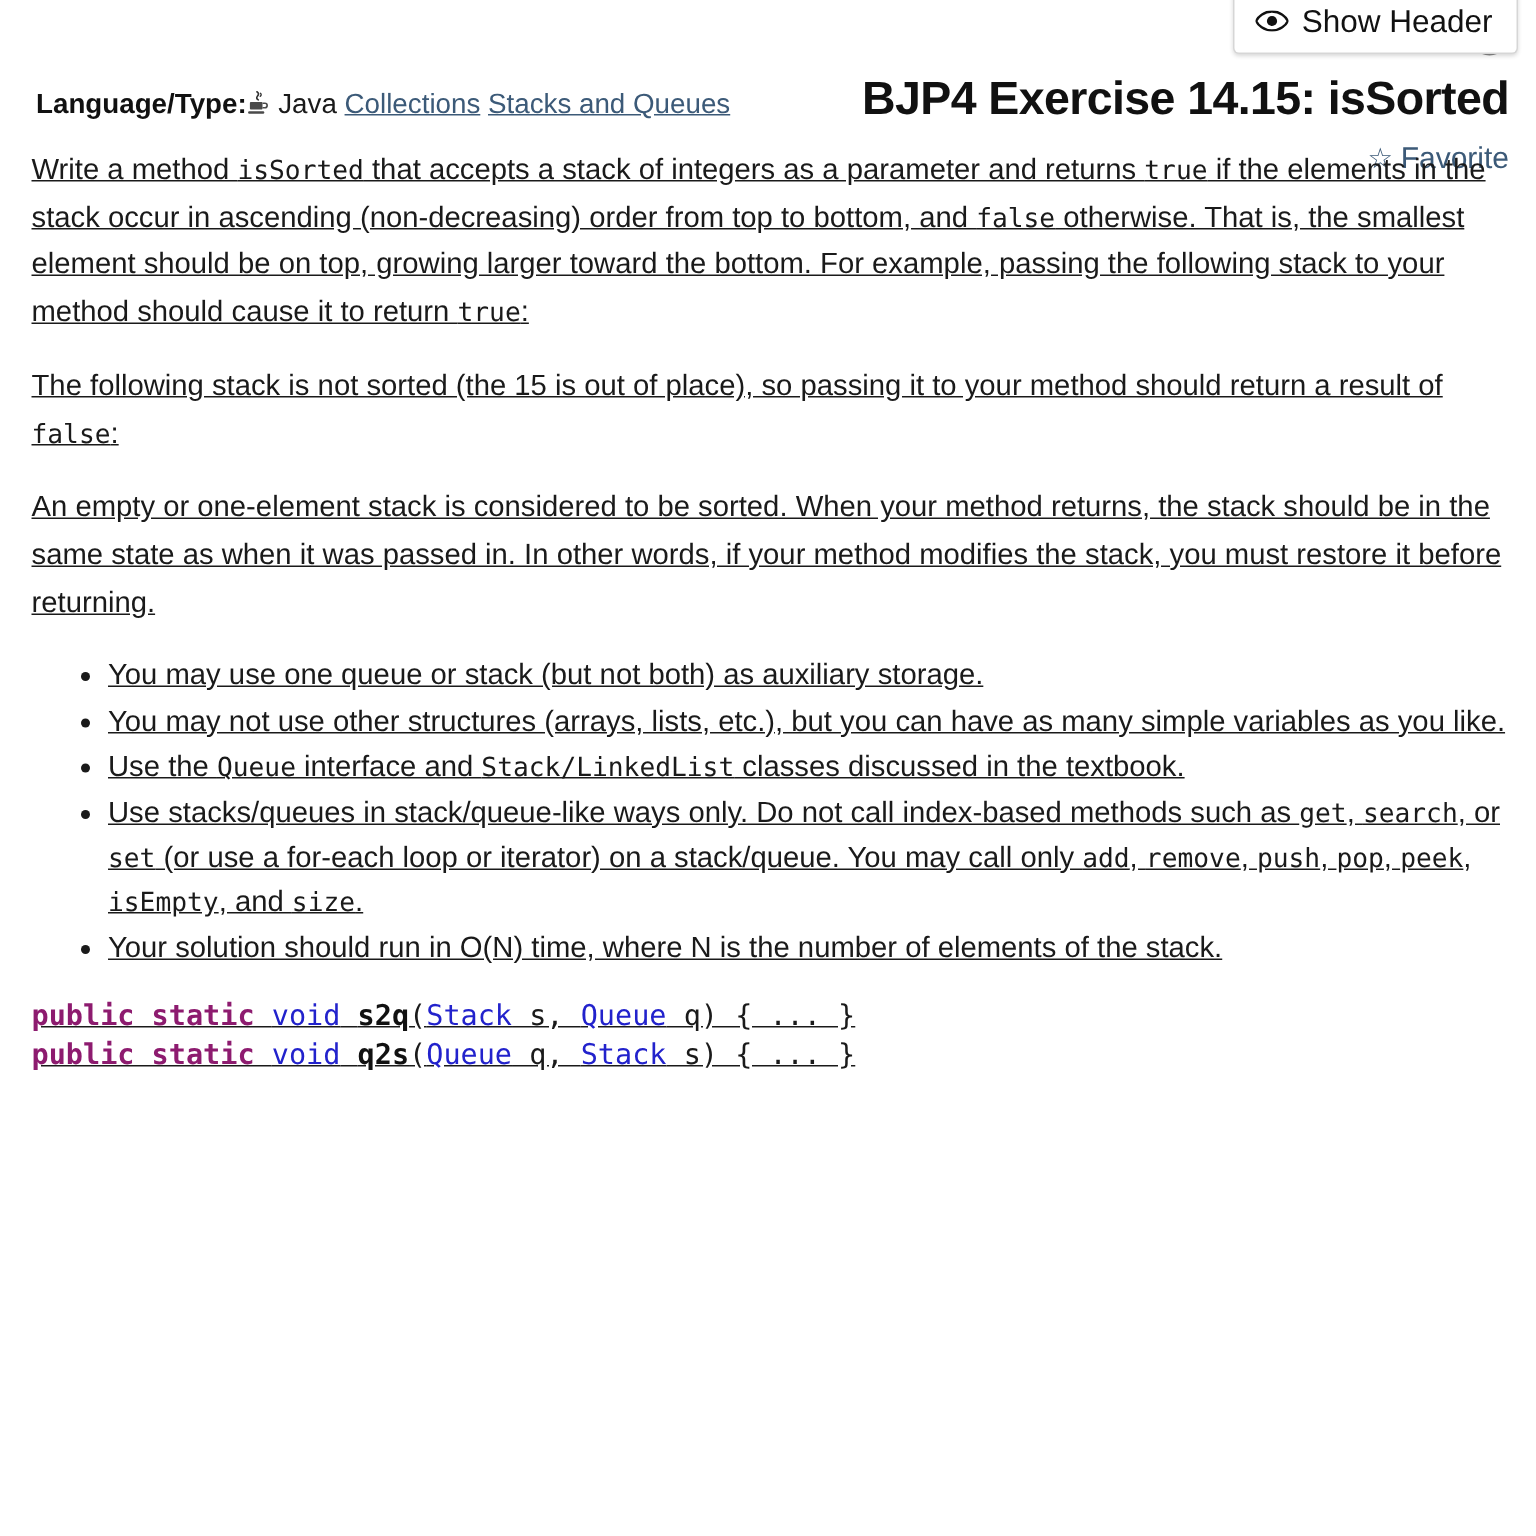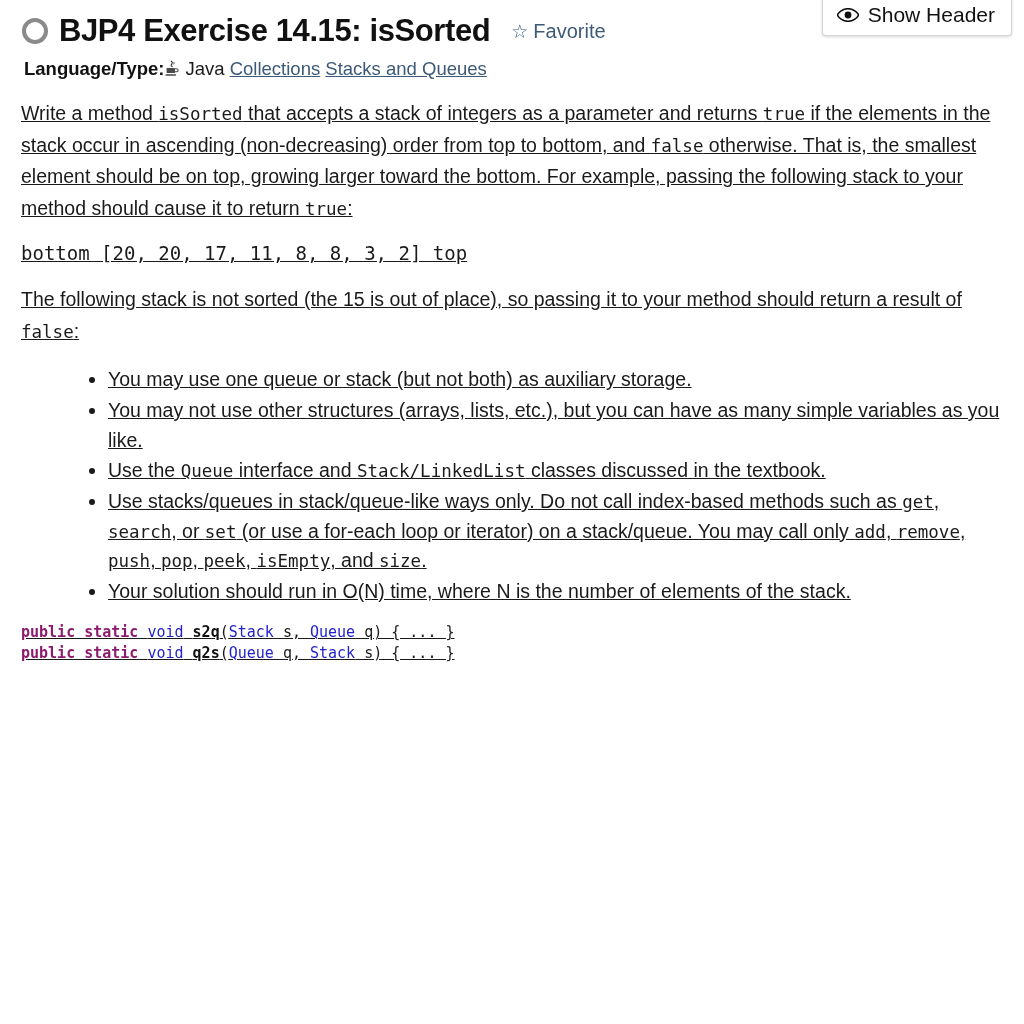--- a/index.html
+++ b/index.html
@@ -47,24 +47,25 @@
 
   
   .page {
     padding: 0 18px 0 20px;
     box-sizing: border-box;
     width: 1024px;
   }
 
   .title-row {
     display: flex;
-    align-items: center;
+    align-items: flex-end;
     gap: 11px;
     margin-top: 11px;
     height: 40px;
+    flex-direction: column;
   }
   .status-ring {
     width: 26px;
     height: 26px;
     border-radius: 50%;
     border: 4px solid #8a8a8a;
     box-sizing: border-box;
     flex: 0 0 auto;
     margin-left: 2px;
   }
@@ -132,27 +133,26 @@
   }
   ul.rules {
     margin: 0 0 16px 0;
     padding-left: 52px;
   }
   ul.rules li {
     font-size: 19.5px;
     line-height: 1.52;
     margin-bottom: 1px;
     color: #1a1a1a;
-    margin-left: 36px;
   }
 
   
   pre.codeblock {
     font-family: "DejaVu Sans Mono", "Liberation Mono", monospace;
-    font-size: 15px;
+    font-size: 19px;
     line-height: 1.38;
     margin: 12px 0 0 1px;
     white-space: pre;
   }
   .kw    { color: #8d1b6f; font-weight: bold; }
   .type  { color: #2222cc; }
   .ret   { color: #2222cc; }
   .fn    { color: #111111; font-weight: bold; }
   .plain { color: #1a1a1a; }
 </style>
@@ -198,25 +198,25 @@
         <span class="tag-link">Stacks and Queues</span>
       </td>
     </tr>
   </tbody>
     </table>
 
   <div class="prose">
 
     <p><span>Write a method </span><code>isSorted</code><span> that accepts a stack of integers as a parameter and returns </span><code>true</code><span> if the elements in the stack occur in ascending (non-decreasing) order from top to bottom, and </span><code>false</code><span> otherwise. That is, the smallest element should be on top, growing larger toward the bottom. For example, passing the following stack to your method should cause it to return </span><code>true</code><span>:</span></p>
 
-    <pre class="stack-line">bottom [20, 20, 17, 11, 8, 8, 3, 2] top</pre>
 
     <p><span>The following stack is not sorted (the 15 is out of place), so passing it to your method should return a result of </span><code>false</code><span>:</span></p>
 
 
+    <p>An empty or one-element stack is considered to be sorted. When your method returns, the stack should be in the same state as when it was passed in. In other words, if your method modifies the stack, you must restore it before returning.</p>
 
 
     <ul class="rules" id="rules-list">
         <li><span>You may use one queue or stack (but not both) as auxiliary storage.</span></li>
         <li><span>You may not use other structures (arrays, lists, etc.), but you can have as many simple variables as you like.</span></li>
         <li><span>Use the </span><code>Queue</code><span> interface and </span><code>Stack/LinkedList</code><span> classes discussed in the textbook.</span></li>
         <li><span>Use stacks/queues in stack/queue-like ways only. Do not call index-based methods such as </span><code>get</code><span>, </span><code>search</code><span>, or </span><code>set</code><span> (or use a for-each loop or iterator) on a stack/queue. You may call only </span><code>add</code><span>, </span><code>remove</code><span>, </span><code>push</code><span>, </span><code>pop</code><span>, </span><code>peek</code><span>, </span><code>isEmpty</code><span>, and </span><code>size</code><span>.</span></li>
         <li><span>Your solution should run in O(N) time, where N is the number of elements of the stack.</span></li>
       </ul>
 

